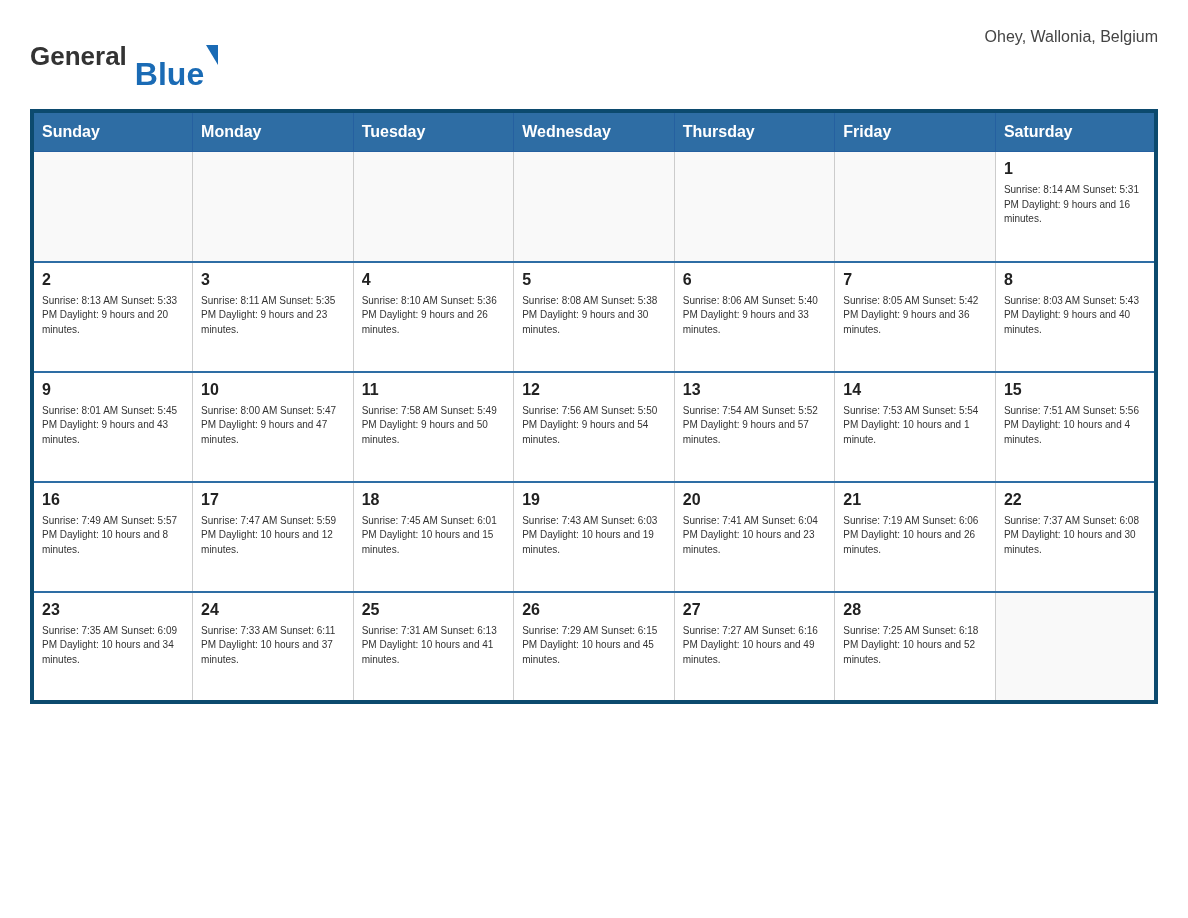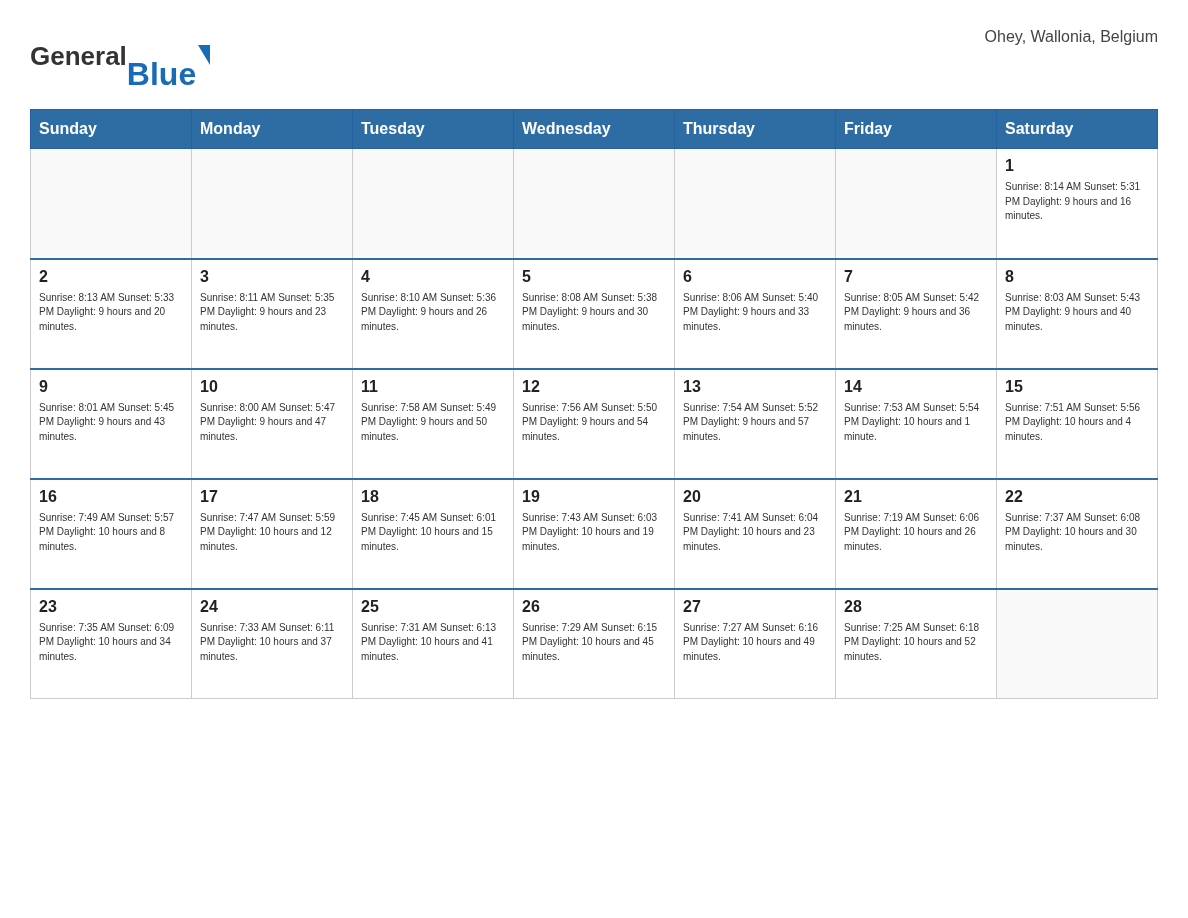--- a/index.html
+++ b/index.html
@@ -18,20 +18,21 @@
       margin-bottom: 16px;
     }
     .logo {
       display: flex;
       flex-direction: column;
       align-items: flex-start;
     }
     .logo-text {
       display: flex;
       align-items: center;
+      gap: 8px;
     }
     .logo-general {
       font-size: 26px;
       font-weight: bold;
       color: #333;
     }
     .logo-blue-part {
       display: flex;
       align-items: center;
     }
@@ -60,21 +61,21 @@
       line-height: 1.1;
     }
     .location {
       font-size: 16px;
       color: #444;
       margin-top: 8px;
     }
     .calendar {
       width: 100%;
       border-collapse: collapse;
-      border: 1px solid #0c4a6e;
+      border: 4px solid #0c4a6e;
     }
     .calendar th {
       background-color: #2e6da4;
       color: #fff;
       padding: 10px 8px;
       font-size: 16px;
       font-weight: bold;
       text-align: left;
       border: 1px solid #2560a0;
     }

